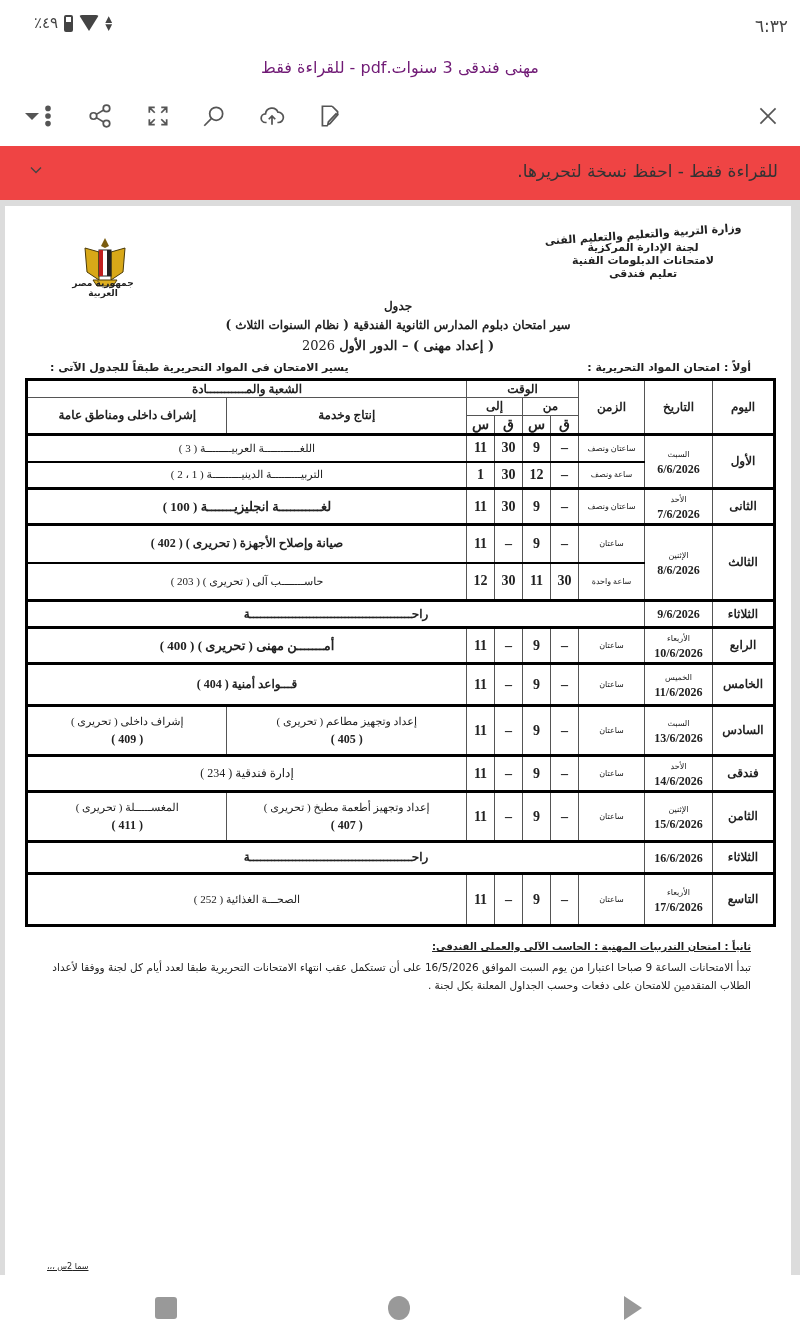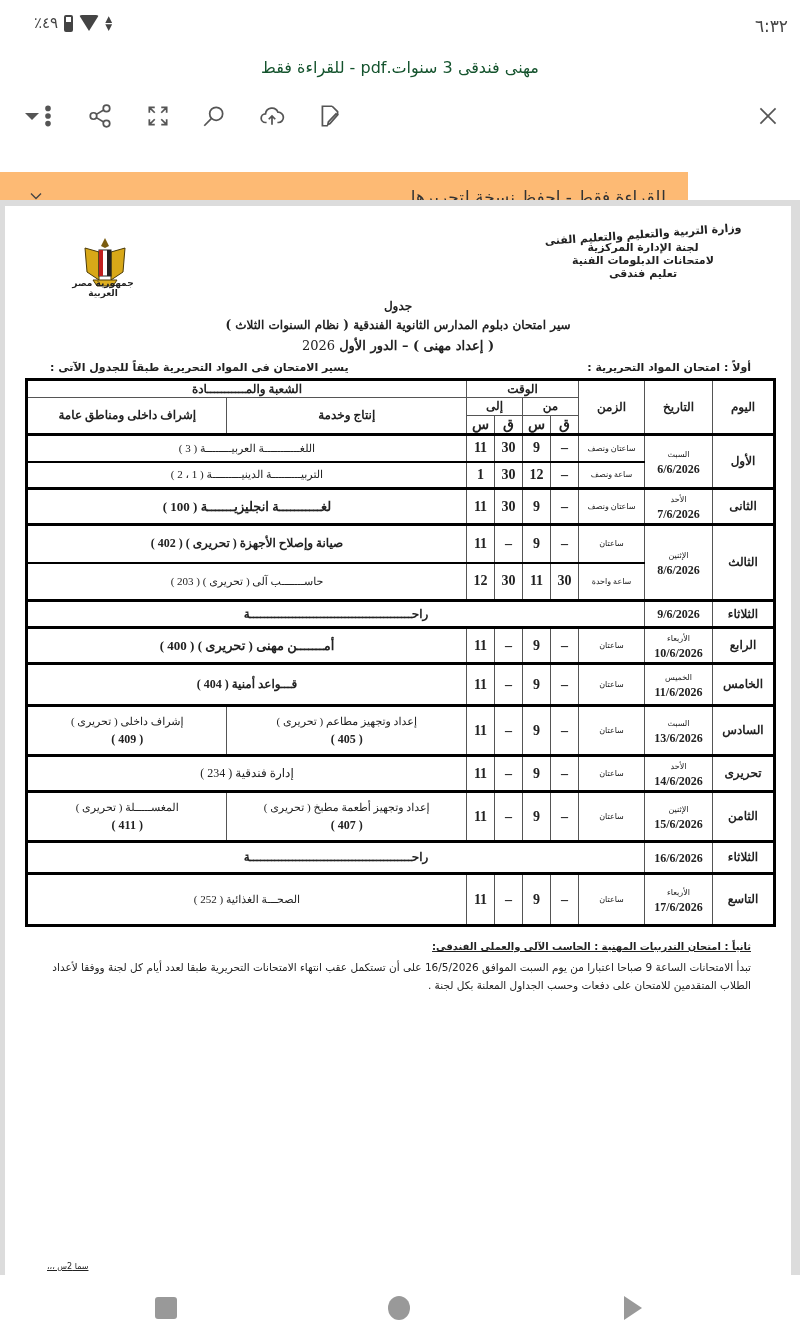--- a/index.html
+++ b/index.html
@@ -9,29 +9,29 @@
   
   .status-bar { position: absolute; top: 0; left: 0; width: 800px; height: 50px; }
   .status-time { position: absolute; right: 12px; top: 16px; font-size: 17px; color: #444; }
   .status-left { position: absolute; left: 34px; top: 14px; display: flex; align-items: center; gap: 6px; font-size: 15px; color: #444; }
   .battery { width: 9px; height: 17px; border: 2px solid #444; border-radius: 2px; position: relative; }
   .battery::after { content: ""; position: absolute; left: 0; right: 0; bottom: 0; height: 60%; background: #444; }
   .wifi { width: 0; height: 0; border-left: 10px solid transparent; border-right: 10px solid transparent; border-top: 16px solid #444; border-radius: 3px; }
   .updown { font-size: 9px; line-height: 8px; color: #444; }
 
   
-  .doc-title { position: absolute; top: 58px; left: 0; width: 800px; text-align: center; font-size: 16px; color: #14532d; direction: rtl; }
+  .doc-title { position: absolute; top: 58px; left: 0; width: 800px; text-align: center; font-size: 16px; color: #701a75; direction: rtl; }
 
   
   .toolbar { position: absolute; top: 90px; left: 0; width: 800px; height: 54px; }
   .tb-btn { position: absolute; top: 8px; width: 36px; height: 36px; display: flex; align-items: center; justify-content: center; color: #555; }
   .tb-btn svg { width: 26px; height: 26px; stroke: #555; fill: none; stroke-width: 1.6; }
 
   
-  .banner { position: absolute; top: 146px; left: 0; width: 688px; height: 54px; background: #fdba74; margin-top: 26px; }
+  .banner { position: absolute; top: 146px; left: 0; width: 800px; height: 54px; background: #ef4444; }
   .banner-text { position: absolute; right: 22px; top: 15px; font-size: 17px; color: #333; direction: rtl; }
   .banner-chevron { position: absolute; left: 26px; top: 14px; width: 24px; height: 24px; }
   .banner-chevron svg { width: 20px; height: 20px; stroke: #444; fill: none; stroke-width: 1.6; }
 
   
   .viewer { position: absolute; top: 200px; left: 0; width: 800px; height: 1075px; background: #dcdcdc; }
   .page { position: absolute; left: 5px; top: 6px; width: 786px; height: 1069px; background: #fff; }
 
   .ministry { position: absolute; right: 48px; top: 22px; width: 200px; text-align: center; direction: rtl; font-size: 11px; font-weight: bold; line-height: 13px; font-family: "DejaVu Sans", sans-serif; }
   .ministry div:first-child { transform: rotate(-4deg); }
@@ -292,21 +292,21 @@
               <div>إعداد وتجهيز مطاعم ( تحريرى )</div>
               <div class="code" style="margin-top:4px">( 405 )</div>
             </td>
           <td class="subj">
               <div>إشراف داخلى ( تحريرى )</div>
               <div class="code" style="margin-top:4px">( 409 )</div>
             </td>
         </tr>
 
         <tr class="sep" style="height:36px">
-          <td class="day">تحريرى</td>
+          <td class="day">فندقى</td>
           <td class="date"><span class="wd">الأحد</span><span>14/6/2026</span></td>
           <td class="dur">ساعتان</td>
           <td class="num">–</td>
           <td class="num">9</td>
           <td class="num">–</td>
           <td class="num">11</td>
           <td colspan="2" class="subj" style="font-size:12px">إدارة فندقية ( 234 )</td>
         </tr>
 
         <tr class="sep" style="height:50px">

